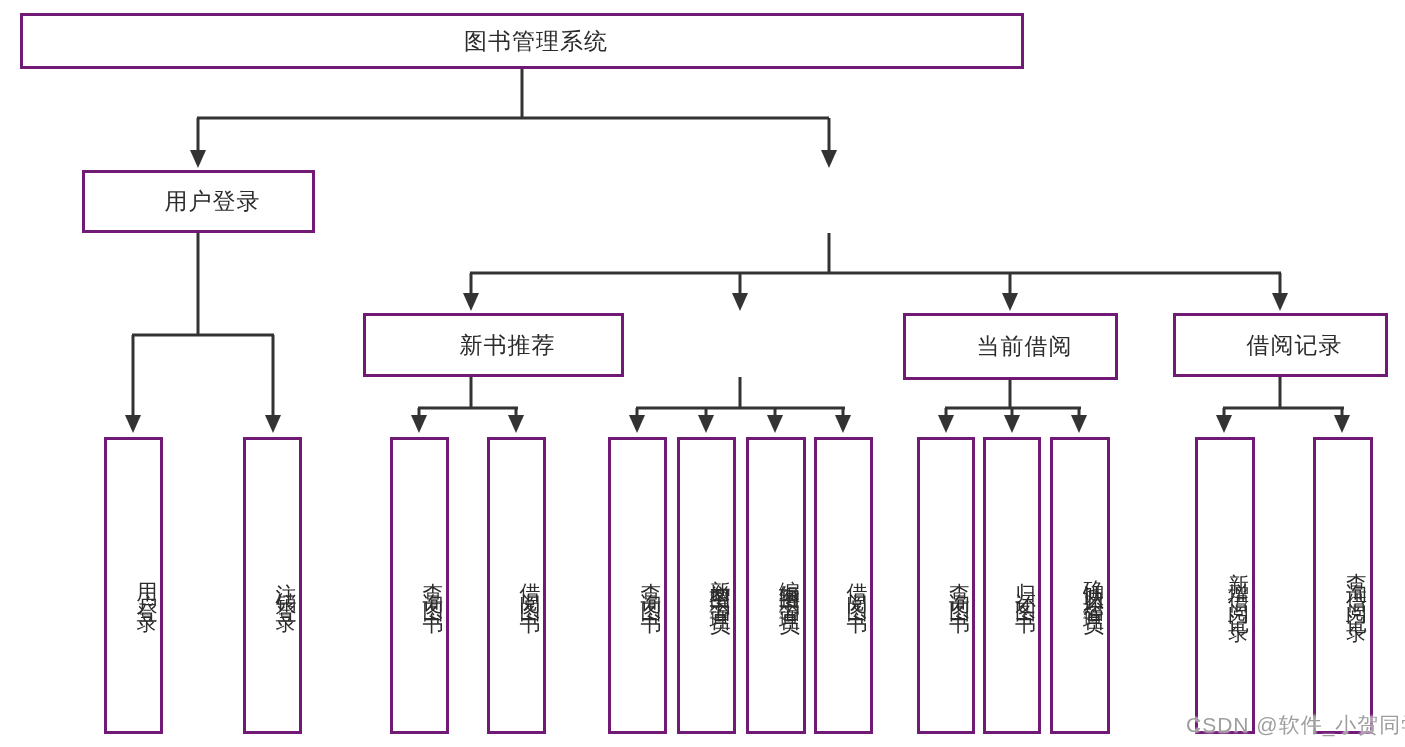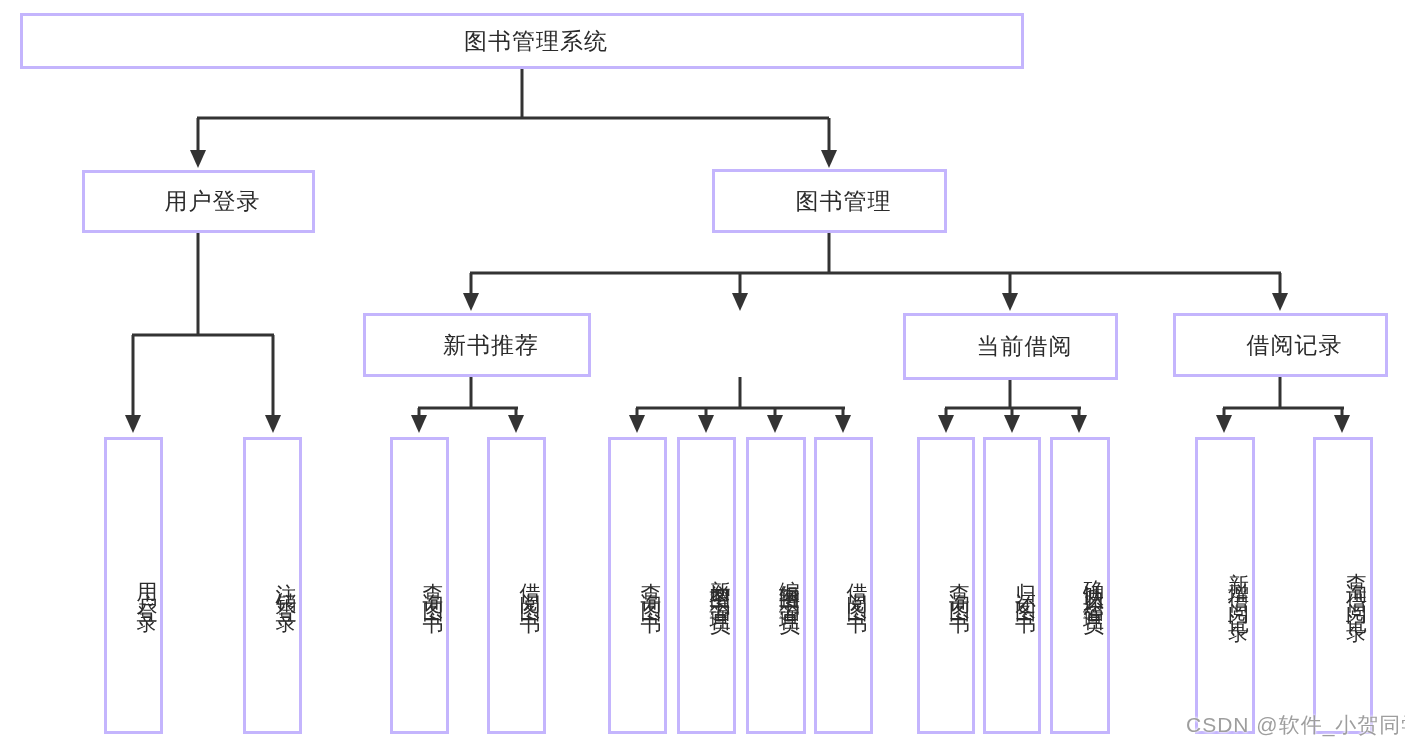--- a/index.html
+++ b/index.html
@@ -13,21 +13,21 @@
   }
   #connectors {
     position: absolute;
     left: 0; top: 0;
     width: 1405px; height: 747px;
     z-index: 1;
   }
   .node {
     position: absolute;
     box-sizing: border-box;
-    border: 3px solid #c4b5fd;
+    border: 3px solid #701a75;
     background: #ffffff;
     display: flex;
     align-items: center;
     justify-content: center;
     z-index: 2;
     color: #2b2b2b;
     padding-left: 28px;
   }
   .hlabel {
     font-size: 23px;
@@ -127,25 +127,22 @@
     <polygon points="1334,415 1350,415 1342,433"></polygon>
   </svg>
 
   <div class="node" style="left:20px; top:13px; width:1004px; height:56px">
     <span class="hlabel">图书管理系统</span>
   </div>
 
   <div class="node" style="left:82px; top:170px; width:233px; height:63px">
     <span class="hlabel">用户登录</span>
   </div>
-  <div class="node" style="left:712px; top:169px; width:235px; height:64px">
-    <span class="hlabel">图书管理</span>
-  </div>
 
-  <div class="node" style="left:363px; top:313px; width:228px; height:64px">
+  <div class="node" style="left:363px; top:313px; width:261px; height:64px">
     <span class="hlabel">新书推荐</span>
   </div>
   <div class="node" style="left:903px; top:313px; width:215px; height:67px">
     <span class="hlabel">当前借阅</span>
   </div>
   <div class="node" style="left:1173px; top:313px; width:215px; height:64px">
     <span class="hlabel">借阅记录</span>
   </div>
 
   <div class="node leaf" style="left:104px; width:59px">

